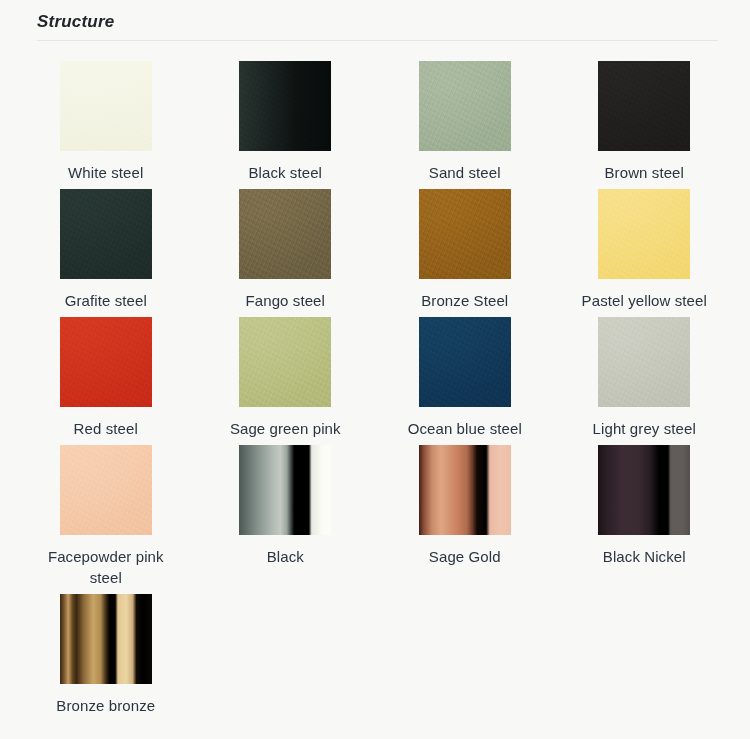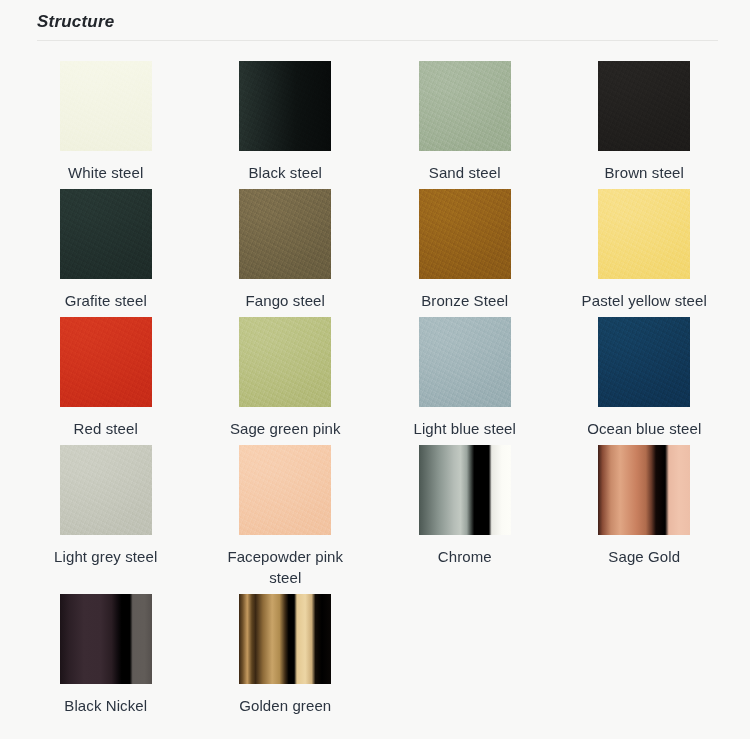--- a/index.html
+++ b/index.html
@@ -134,46 +134,42 @@
       </div>
       <div class="swatch-cell">
         <div class="swatch-chip grain" style="background: linear-gradient(160deg, rgb(214, 56, 32) 0%, rgb(201, 44, 24) 100%);"></div>
         <div class="swatch-label">Red steel</div>
       </div>
       <div class="swatch-cell">
         <div class="swatch-chip grain" style="background: linear-gradient(160deg, rgb(192, 199, 138) 0%, rgb(180, 187, 124) 100%);"></div>
         <div class="swatch-label">Sage green pink</div>
       </div>
       <div class="swatch-cell">
-        <div class="swatch-chip grain" style="background: linear-gradient(160deg, rgb(169, 188, 192) 0%, rgb(156, 176, 181) 100%);"></div>
-        <div class="swatch-label">Light blue steel</div>
-      </div>
-      <div class="swatch-cell">
         <div class="swatch-chip grain" style="background: linear-gradient(160deg, rgb(21, 64, 95) 0%, rgb(15, 52, 85) 100%);"></div>
         <div class="swatch-label">Ocean blue steel</div>
       </div>
       <div class="swatch-cell">
         <div class="swatch-chip grain" style="background: linear-gradient(160deg, rgb(205, 207, 195) 0%, rgb(193, 195, 183) 100%);"></div>
         <div class="swatch-label">Light grey steel</div>
       </div>
       <div class="swatch-cell">
         <div class="swatch-chip grain" style="background: linear-gradient(160deg, rgb(248, 208, 177) 0%, rgb(242, 197, 164) 100%);"></div>
         <div class="swatch-label">Facepowder pink steel</div>
       </div>
       <div class="swatch-cell">
         <div class="swatch-chip" style="background: linear-gradient(90deg, rgb(76, 88, 83) 0%, rgb(93, 105, 100) 6%, rgb(139, 151, 145) 22%, rgb(181, 189, 183) 38%, rgb(194, 201, 194) 45%, rgb(154, 164, 158) 52%, rgb(74, 82, 78) 56%, rgb(0, 0, 0) 60%, rgb(0, 0, 0) 76%, rgb(233, 233, 227) 79%, rgb(251, 251, 246) 90%, rgb(253, 253, 248) 100%);"></div>
-        <div class="swatch-label">Chrome</div>
+        <div class="swatch-label">Black</div>
       </div>
       <div class="swatch-cell">
         <div class="swatch-chip" style="background: linear-gradient(90deg, rgb(63, 32, 25) 0%, rgb(138, 76, 54) 5%, rgb(201, 139, 106) 14%, rgb(224, 166, 132) 24%, rgb(201, 128, 95) 42%, rgb(176, 108, 77) 52%, rgb(106, 59, 42) 58%, rgb(18, 8, 6) 63%, rgb(0, 0, 0) 73%, rgb(233, 185, 162) 77%, rgb(240, 196, 173) 88%, rgb(237, 191, 168) 100%);"></div>
         <div class="swatch-label">Sage Gold</div>
       </div>
       <div class="swatch-cell">
         <div class="swatch-chip" style="background: linear-gradient(90deg, rgb(28, 19, 24) 0%, rgb(44, 31, 38) 10%, rgb(59, 43, 51) 26%, rgb(58, 42, 50) 44%, rgb(42, 29, 35) 56%, rgb(18, 12, 16) 62%, rgb(0, 0, 0) 67%, rgb(0, 0, 0) 76%, rgb(96, 91, 88) 79%, rgb(97, 92, 88) 92%, rgb(85, 80, 77) 100%);"></div>
         <div class="swatch-label">Black Nickel</div>
       </div>
       <div class="swatch-cell">
         <div class="swatch-chip" style="background: linear-gradient(90deg, rgb(58, 39, 20) 0%, rgb(112, 81, 42) 4%, rgb(197, 154, 95) 9%, rgb(93, 67, 31) 14%, rgb(58, 39, 19) 18%, rgb(141, 106, 56) 26%, rgb(201, 164, 104) 36%, rgb(176, 140, 79) 44%, rgb(62, 44, 22) 50%, rgb(0, 0, 0) 54%, rgb(0, 0, 0) 60%, rgb(227, 200, 146) 63%, rgb(236, 213, 164) 72%, rgb(205, 174, 122) 79%, rgb(18, 12, 6) 83%, rgb(0, 0, 0) 90%, rgb(10, 7, 5) 100%);"></div>
-        <div class="swatch-label">Golden green</div>
+        <div class="swatch-label">Bronze bronze</div>
       </div>
     </div>
 
 </div>
 
 </body></html>

